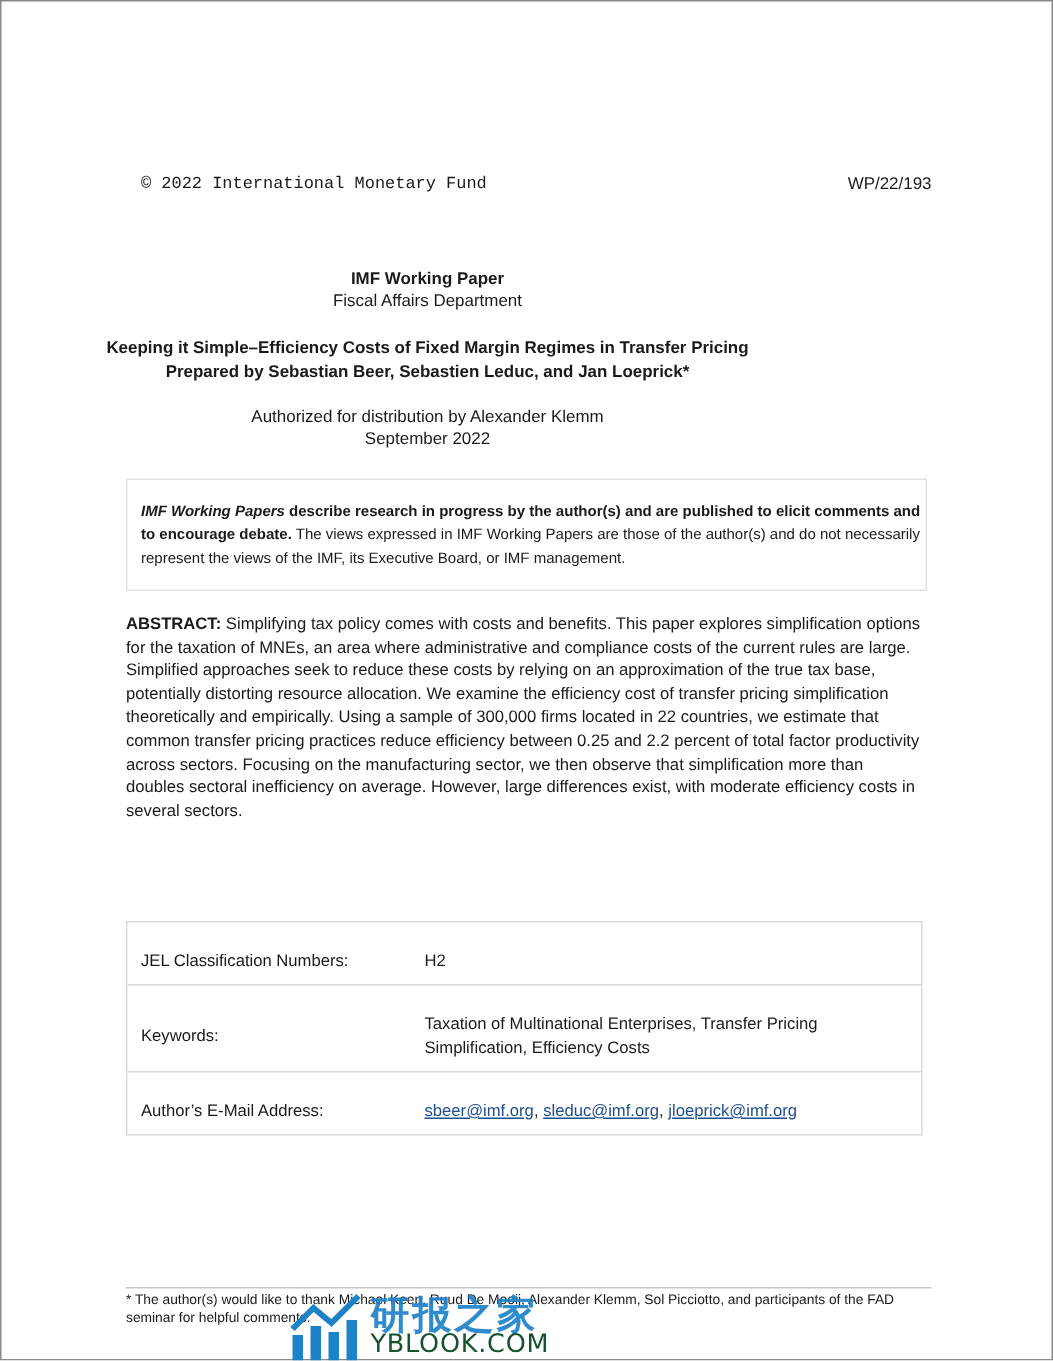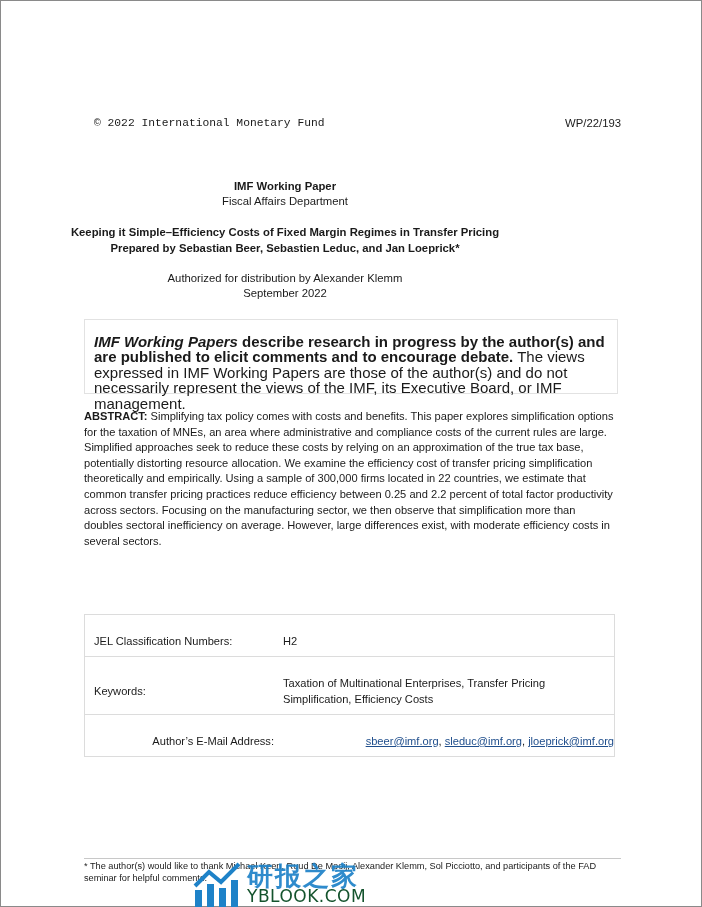--- a/index.html
+++ b/index.html
@@ -7,31 +7,31 @@
            font-family: "Liberation Sans", sans-serif; color: #1a1a1a; }
     .page { position: absolute; left: 0; top: 0; width: 700px; height: 905px;
             border: 1px solid #8a8a8a; border-top: 1px solid #8a8a8a; background: #fff; }
     .abs { position: absolute; }
     .hdr { top: 116px; font-size: 11.3px; }
     .hdr-left { left: 93px; font-family: Liberation Mono, monospace; }
     .hdr-right { right: 80px; }
     .center { left: 0; width: 568px; text-align: center; font-size: 11.3px; line-height: 15.5px; }
     .bold { font-weight: bold; }
     .notice { left: 83px; top: 318px; width: 534px; height: 75px; border: 1px solid #e2e2e2;
-              box-sizing: border-box; padding: 14px 0 0 9px; font-size: 15px; line-height: 15.4px; }
+              box-sizing: border-box; padding: 14px 0 0 9px; font-size: 10px; line-height: 15.4px; }
     .notice i { font-style: italic; }
     .abstract { left: 83px; top: 408px; width: 530px; font-size: 11.1px; line-height: 15.6px; }
     .meta { left: 83px; top: 613px; width: 531px; border: 1px solid #dcdcdc; border-collapse: collapse;
             font-size: 11.1px; }
     .meta td { border-bottom: 1px solid #dcdcdc; padding: 12px 0 0 9px; vertical-align: middle; line-height: 15.4px; }
     .meta tr:last-child td { border-bottom: none; }
     .meta td.label { width: 180px; }
     .meta tr.r1 td { height: 29px; }
     .meta tr.r2 td { height: 45px; }
-    .meta tr.r3 td { height: 29px; text-align: right; }
+    .meta tr.r3 td { height: 29px; }
     .meta a { color: #1f4e8c; text-decoration: underline; }
     .fn-rule { left: 83px; top: 857px; width: 537px; height: 1px; background: #c8c8c8; }
     .footnote { left: 83px; top: 859px; width: 530px; font-size: 9.2px; line-height: 12.4px; }
     .wm { left: 192px; top: 858px; width: 320px; height: 49px; }
     .wm-cn { position: absolute; left: 54px; top: 0; font-size: 26px; font-weight: bold;
              color: #1e82c8; font-family: "DejaVu Sans", sans-serif; letter-spacing: 2px; opacity: 0.92; }
     .wm-en { position: absolute; left: 54px; top: 27px; font-size: 17px; color: #14532d;
              font-family: "DejaVu Sans", sans-serif; letter-spacing: 0.5px; }
   </style>
 </head>

